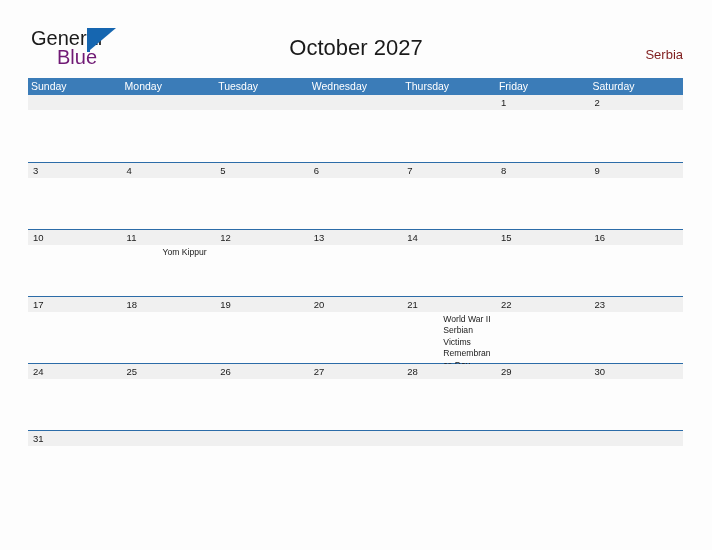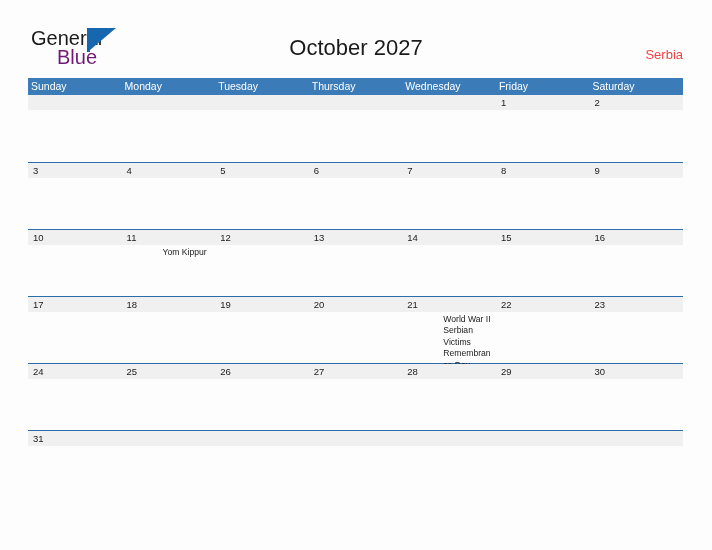--- a/index.html
+++ b/index.html
@@ -95,21 +95,21 @@
     color: #1a1a1a;
     line-height: 36px;
   }
 
   
   .region {
     position: absolute;
     right: 29px;
     top: 47px;
     font-size: 13px;
-    color: #ef4444;
+    color: #7f1d1d;
     line-height: 16px;
     text-align: right;
     white-space: nowrap;
   }
 
   
   .grid {
     position: absolute;
     left: 28px;
     top: 78px;
@@ -196,22 +196,22 @@
 
     <div class="region">Serbia</div>
 
   </div>
 
   <div class="grid">
     <div class="weekday-row" id="weekday-row">
         <div class="weekday-cell">Sunday</div>
         <div class="weekday-cell">Monday</div>
         <div class="weekday-cell">Tuesday</div>
+        <div class="weekday-cell">Wednesday</div>
         <div class="weekday-cell">Thursday</div>
-        <div class="weekday-cell">Wednesday</div>
         <div class="weekday-cell">Friday</div>
         <div class="weekday-cell">Saturday</div>
       </div>
     <div id="calendar-body">
         <div class="week-row first">
           <div class="day-cell">
             <div class="day-num-band empty"></div>
           </div>
           <div class="day-cell">
             <div class="day-num-band empty"></div>

